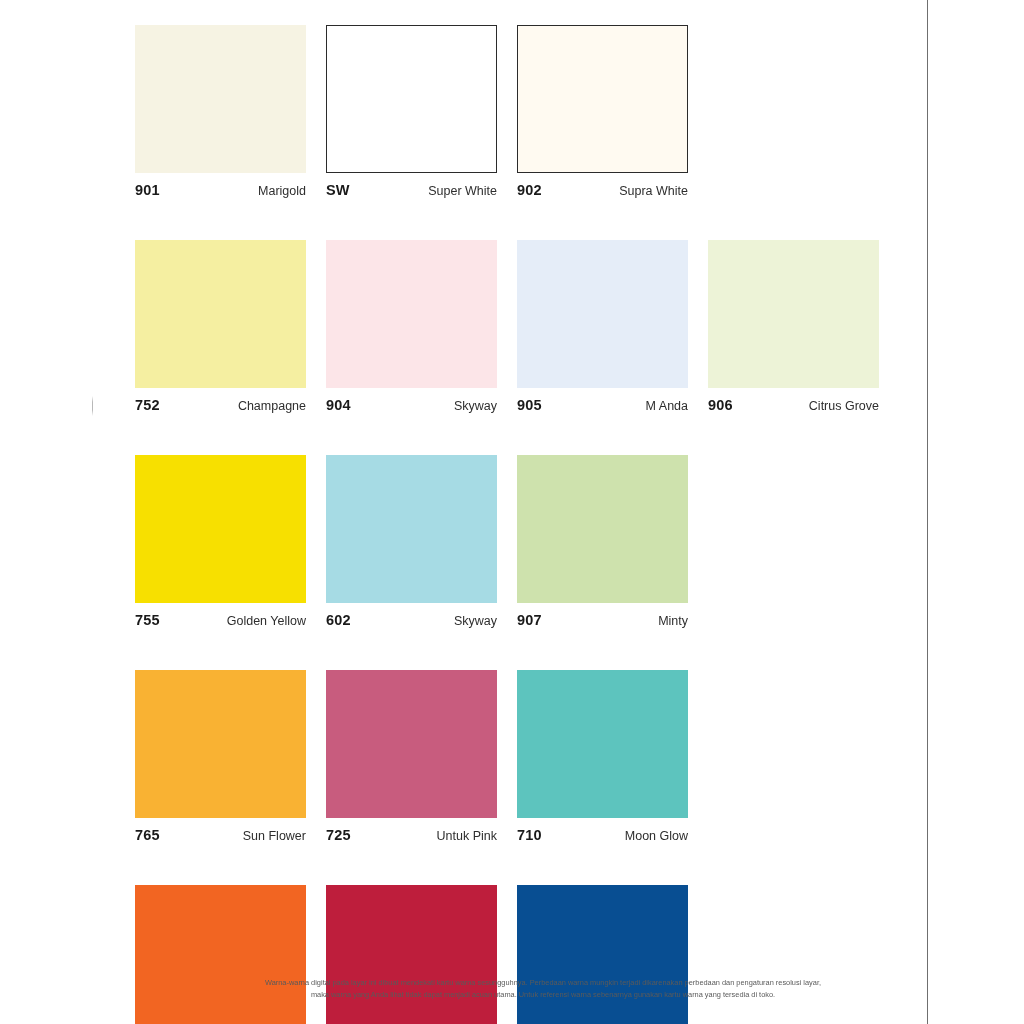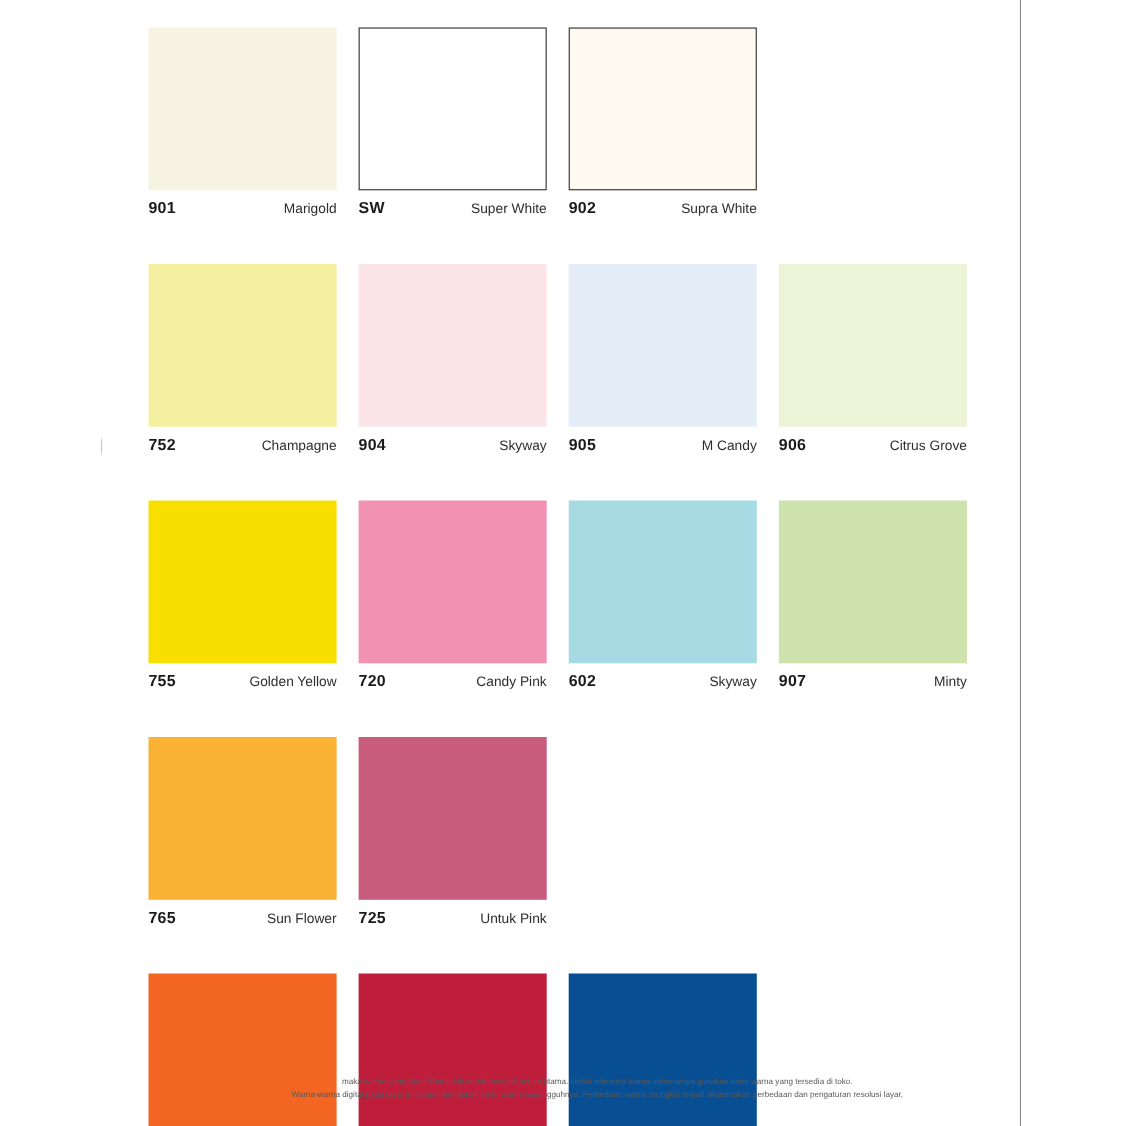--- a/index.html
+++ b/index.html
@@ -150,47 +150,40 @@
           <div class="chip" style="background: rgb(252, 229, 232);"></div>
           <div class="caption">
             <div class="code">904</div>
             <div class="cname">Skyway</div>
           </div>
         </div>
         <div class="cell">
           <div class="chip" style="background: rgb(229, 237, 248);"></div>
           <div class="caption">
             <div class="code">905</div>
-            <div class="cname">M Candy</div>
+            <div class="cname">M Anda</div>
           </div>
         </div>
         <div class="cell">
           <div class="chip" style="background: rgb(237, 243, 215);"></div>
           <div class="caption">
             <div class="code">906</div>
             <div class="cname">Citrus Grove</div>
           </div>
         </div>
       </div>
       <div class="row">
         <div class="cell">
           <div class="chip" style="background: rgb(247, 224, 0);"></div>
           <div class="caption">
             <div class="code">755</div>
             <div class="cname">Golden Yellow</div>
           </div>
         </div>
         <div class="cell">
-          <div class="chip" style="background: rgb(241, 146, 179);"></div>
-          <div class="caption">
-            <div class="code">720</div>
-            <div class="cname">Candy Pink</div>
-          </div>
-        </div>
-        <div class="cell">
           <div class="chip" style="background: rgb(166, 219, 228);"></div>
           <div class="caption">
             <div class="code">602</div>
             <div class="cname">Skyway</div>
           </div>
         </div>
         <div class="cell">
           <div class="chip" style="background: rgb(206, 226, 173);"></div>
           <div class="caption">
             <div class="code">907</div>
@@ -206,20 +199,27 @@
             <div class="cname">Sun Flower</div>
           </div>
         </div>
         <div class="cell">
           <div class="chip" style="background: rgb(200, 92, 126);"></div>
           <div class="caption">
             <div class="code">725</div>
             <div class="cname">Untuk Pink</div>
           </div>
         </div>
+        <div class="cell">
+          <div class="chip" style="background: rgb(93, 196, 190);"></div>
+          <div class="caption">
+            <div class="code">710</div>
+            <div class="cname">Moon Glow</div>
+          </div>
+        </div>
       </div>
       <div class="row">
         <div class="cell">
           <div class="chip" style="background: rgb(242, 101, 34);"></div>
           <div class="caption">
             <div class="code">745</div>
             <div class="cname">Romance</div>
           </div>
         </div>
         <div class="cell">
@@ -233,17 +233,17 @@
           <div class="chip" style="background: rgb(8, 78, 146);"></div>
           <div class="caption">
             <div class="code">700</div>
             <div class="cname">Azure Blue</div>
           </div>
         </div>
       </div>
     </div>
 
   <div class="footnote">
+    <span>Warna-warna digital pada layar ini dibuat mendekati kartu warna sesungguhnya. Perbedaan warna mungkin terjadi dikarenakan perbedaan dan pengaturan resolusi layar,</span>
     <span>maka warna yang Anda lihat tidak dapat menjadi acuan utama. Untuk referensi warna sebenarnya gunakan kartu warna yang tersedia di toko.</span>
-    <span>Warna-warna digital pada layar ini dibuat mendekati kartu warna sesungguhnya. Perbedaan warna mungkin terjadi dikarenakan perbedaan dan pengaturan resolusi layar,</span>
   </div>
 
 </div>
 
 </body></html>

